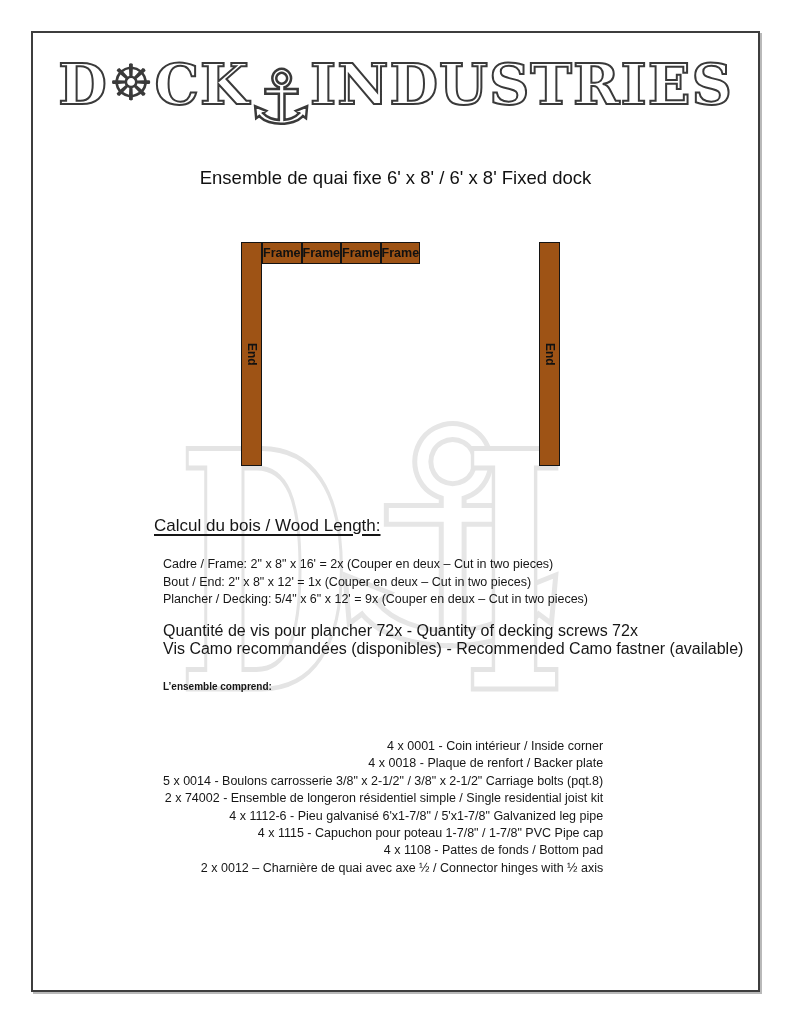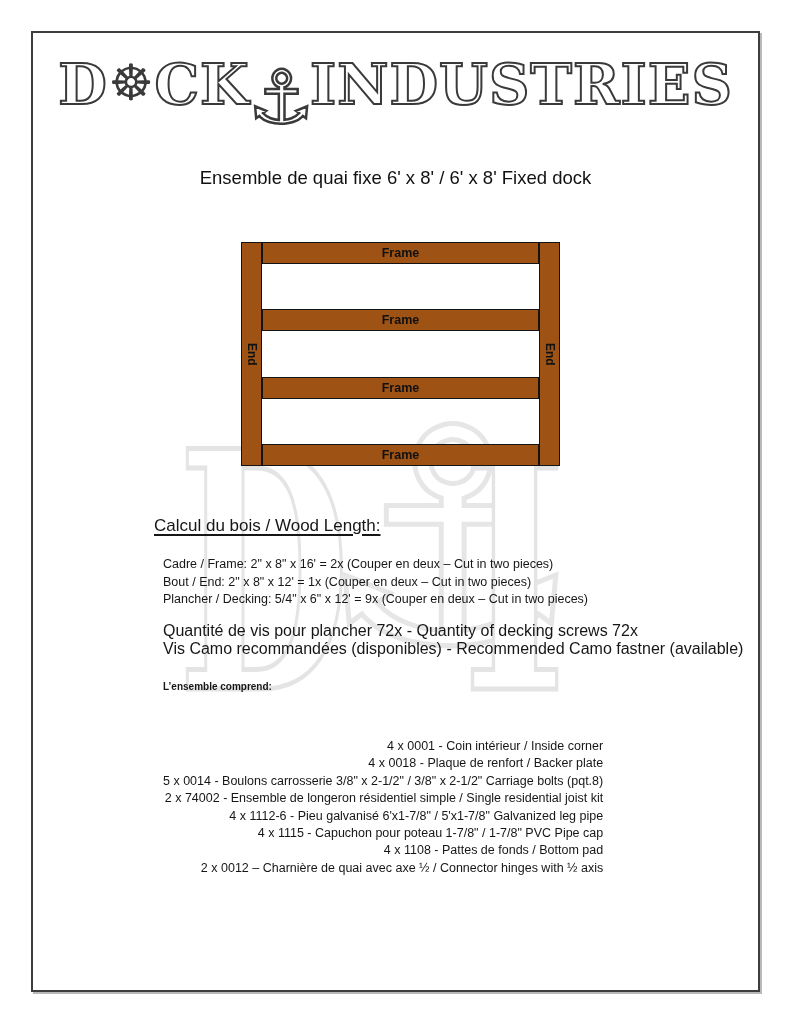--- a/index.html
+++ b/index.html
@@ -48,21 +48,21 @@
   }
   
   .diagram{position:absolute;left:241px;top:242px;width:319px;height:224px;display:flex;z-index:1;}
   .end-board{
     width:19px;background:#9e5315;border:1px solid #141414;display:flex;
     align-items:center;justify-content:center;flex:0 0 auto;
   }
   .end-label{
     writing-mode:vertical-rl;text-orientation:mixed;font-weight:bold;font-size:12px;color:#111;
   }
-  .frames-col{flex:1 1 auto;display:flex;flex-direction:column;justify-content:space-between;gap:27px;}
+  .frames-col{flex:1 1 auto;display:flex;}
   .frame-board{
     height:20px;background:#9e5315;border:1px solid #141414;display:flex;
     align-items:center;justify-content:center;font-weight:bold;font-size:12.5px;color:#111;
   }
   
   .wood-heading{
     position:absolute;left:154px;top:516px;font-weight:normal;font-size:17px;z-index:1;
     text-decoration:underline;text-decoration-thickness:2px;text-underline-offset:3px;
   }
   .wood-lines{position:absolute;left:163px;top:556px;font-size:12.5px;line-height:17.5px;z-index:1;}

